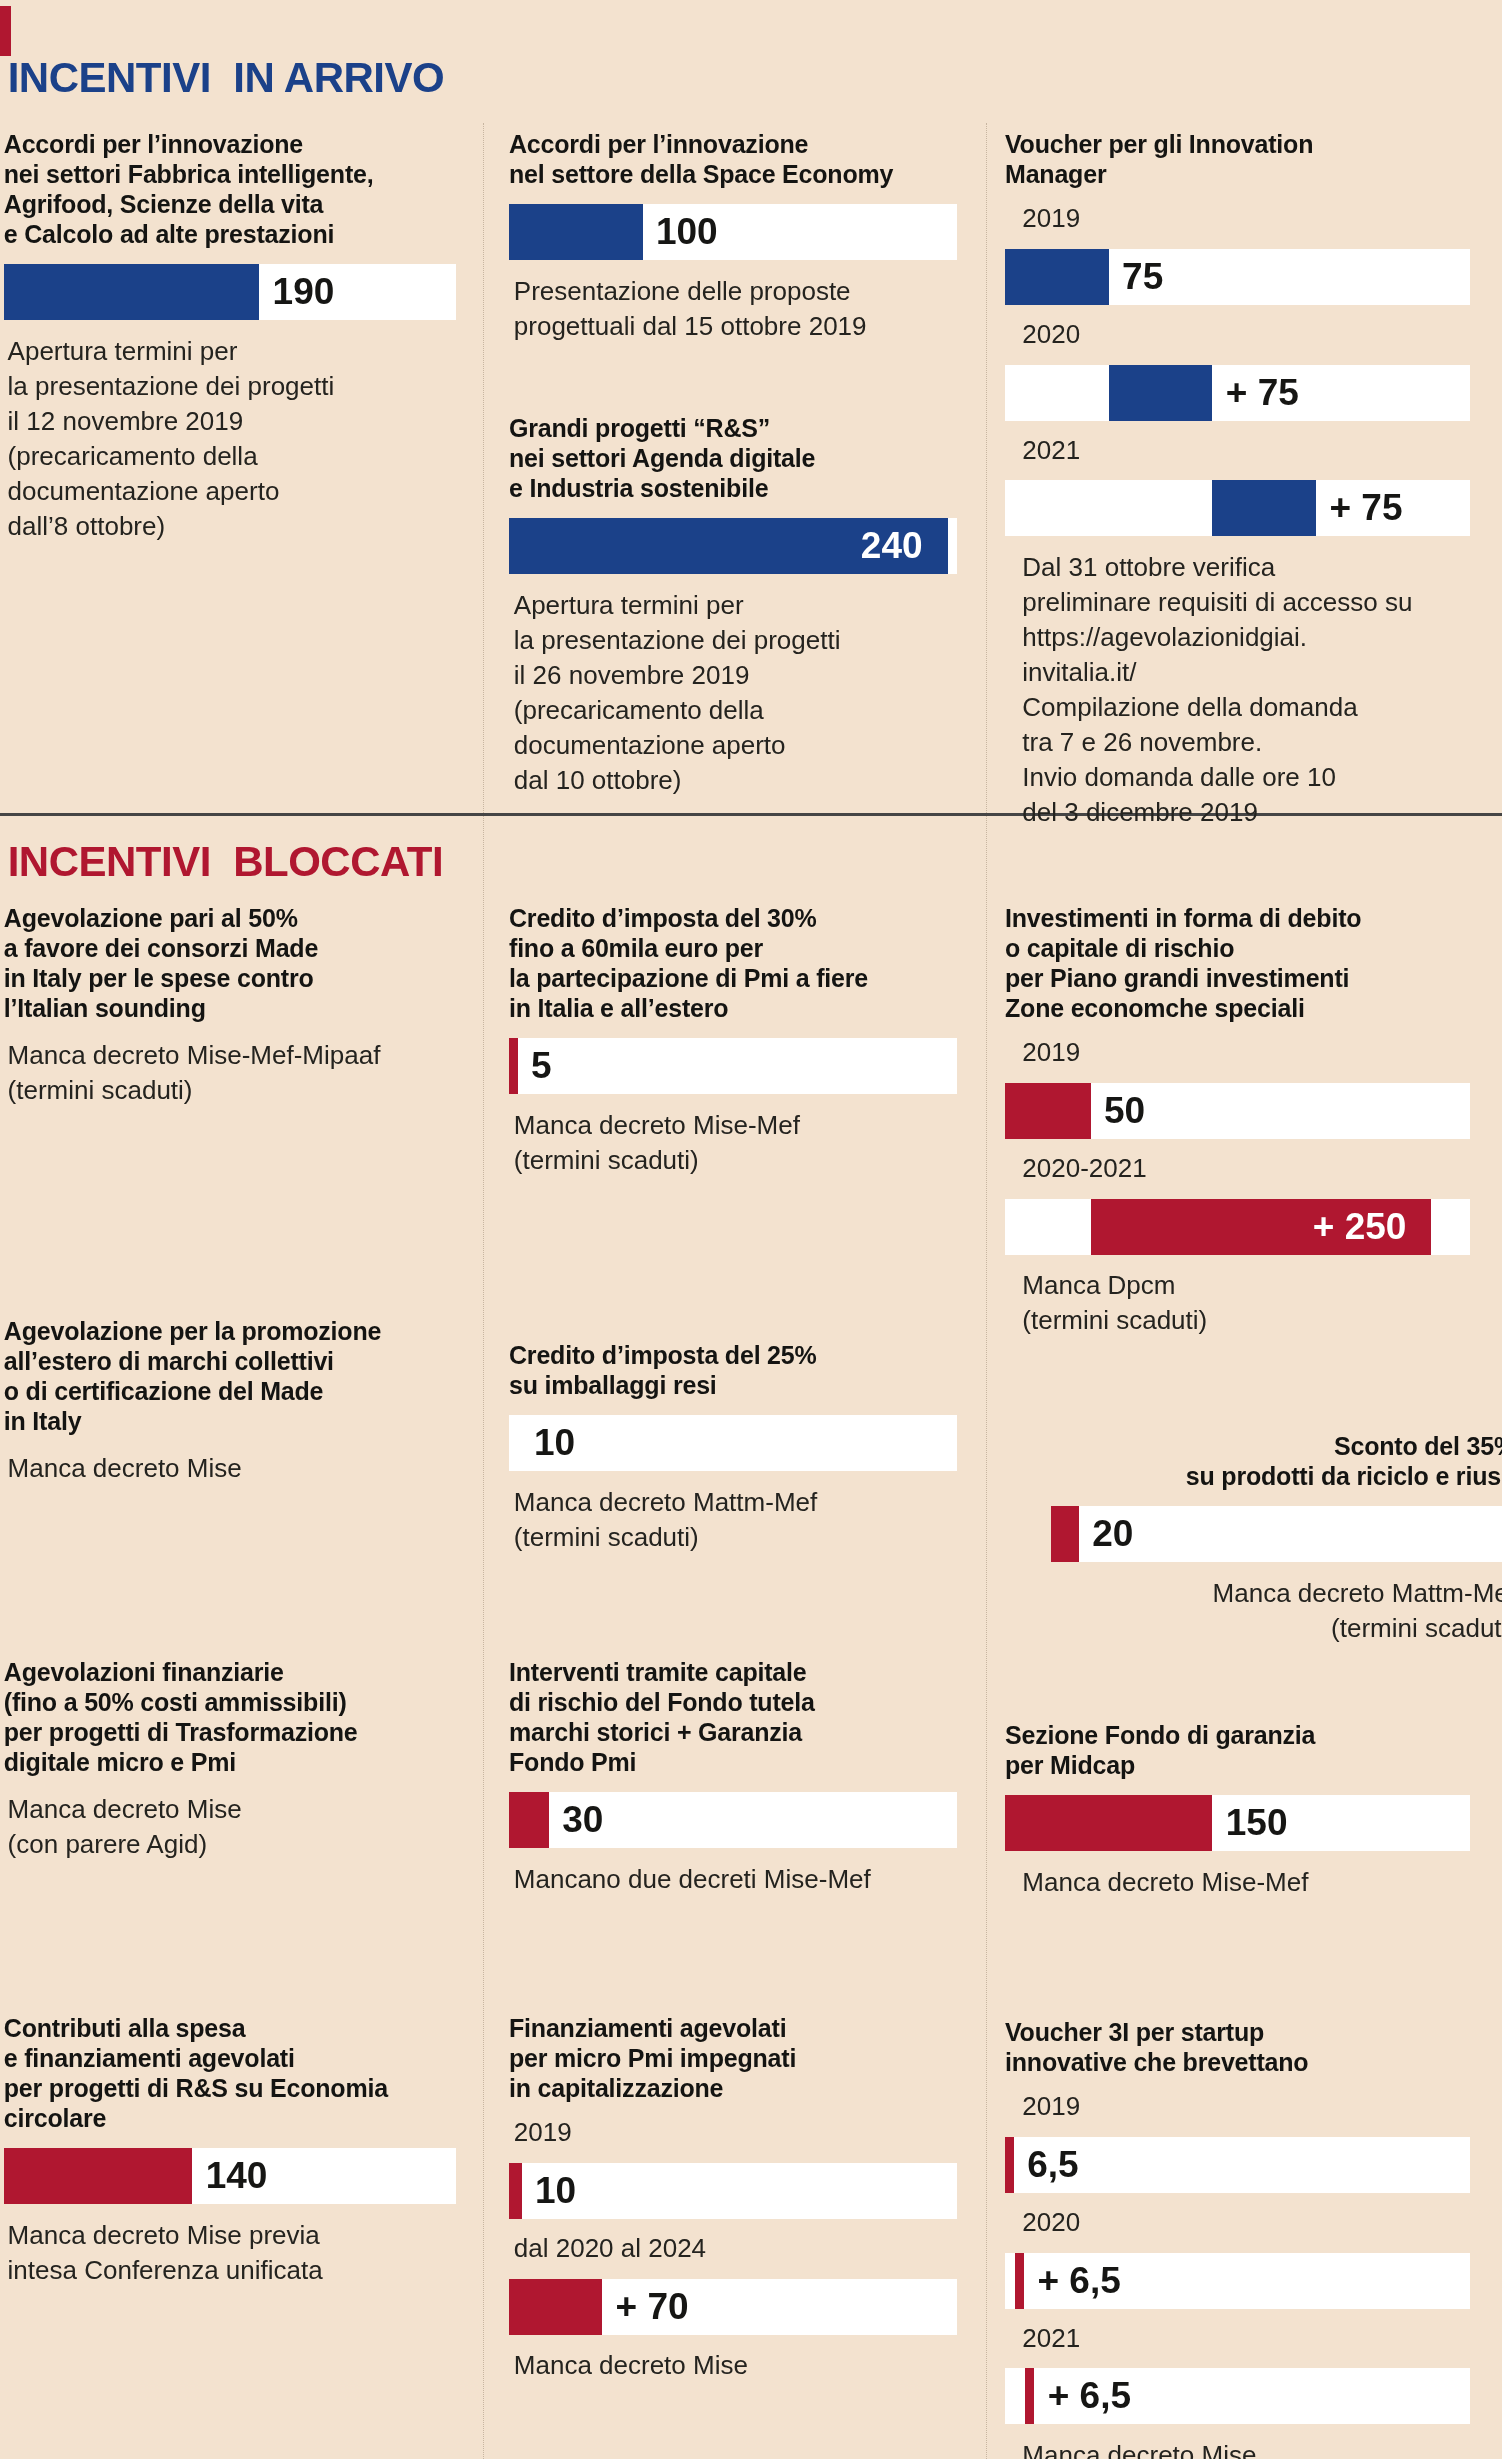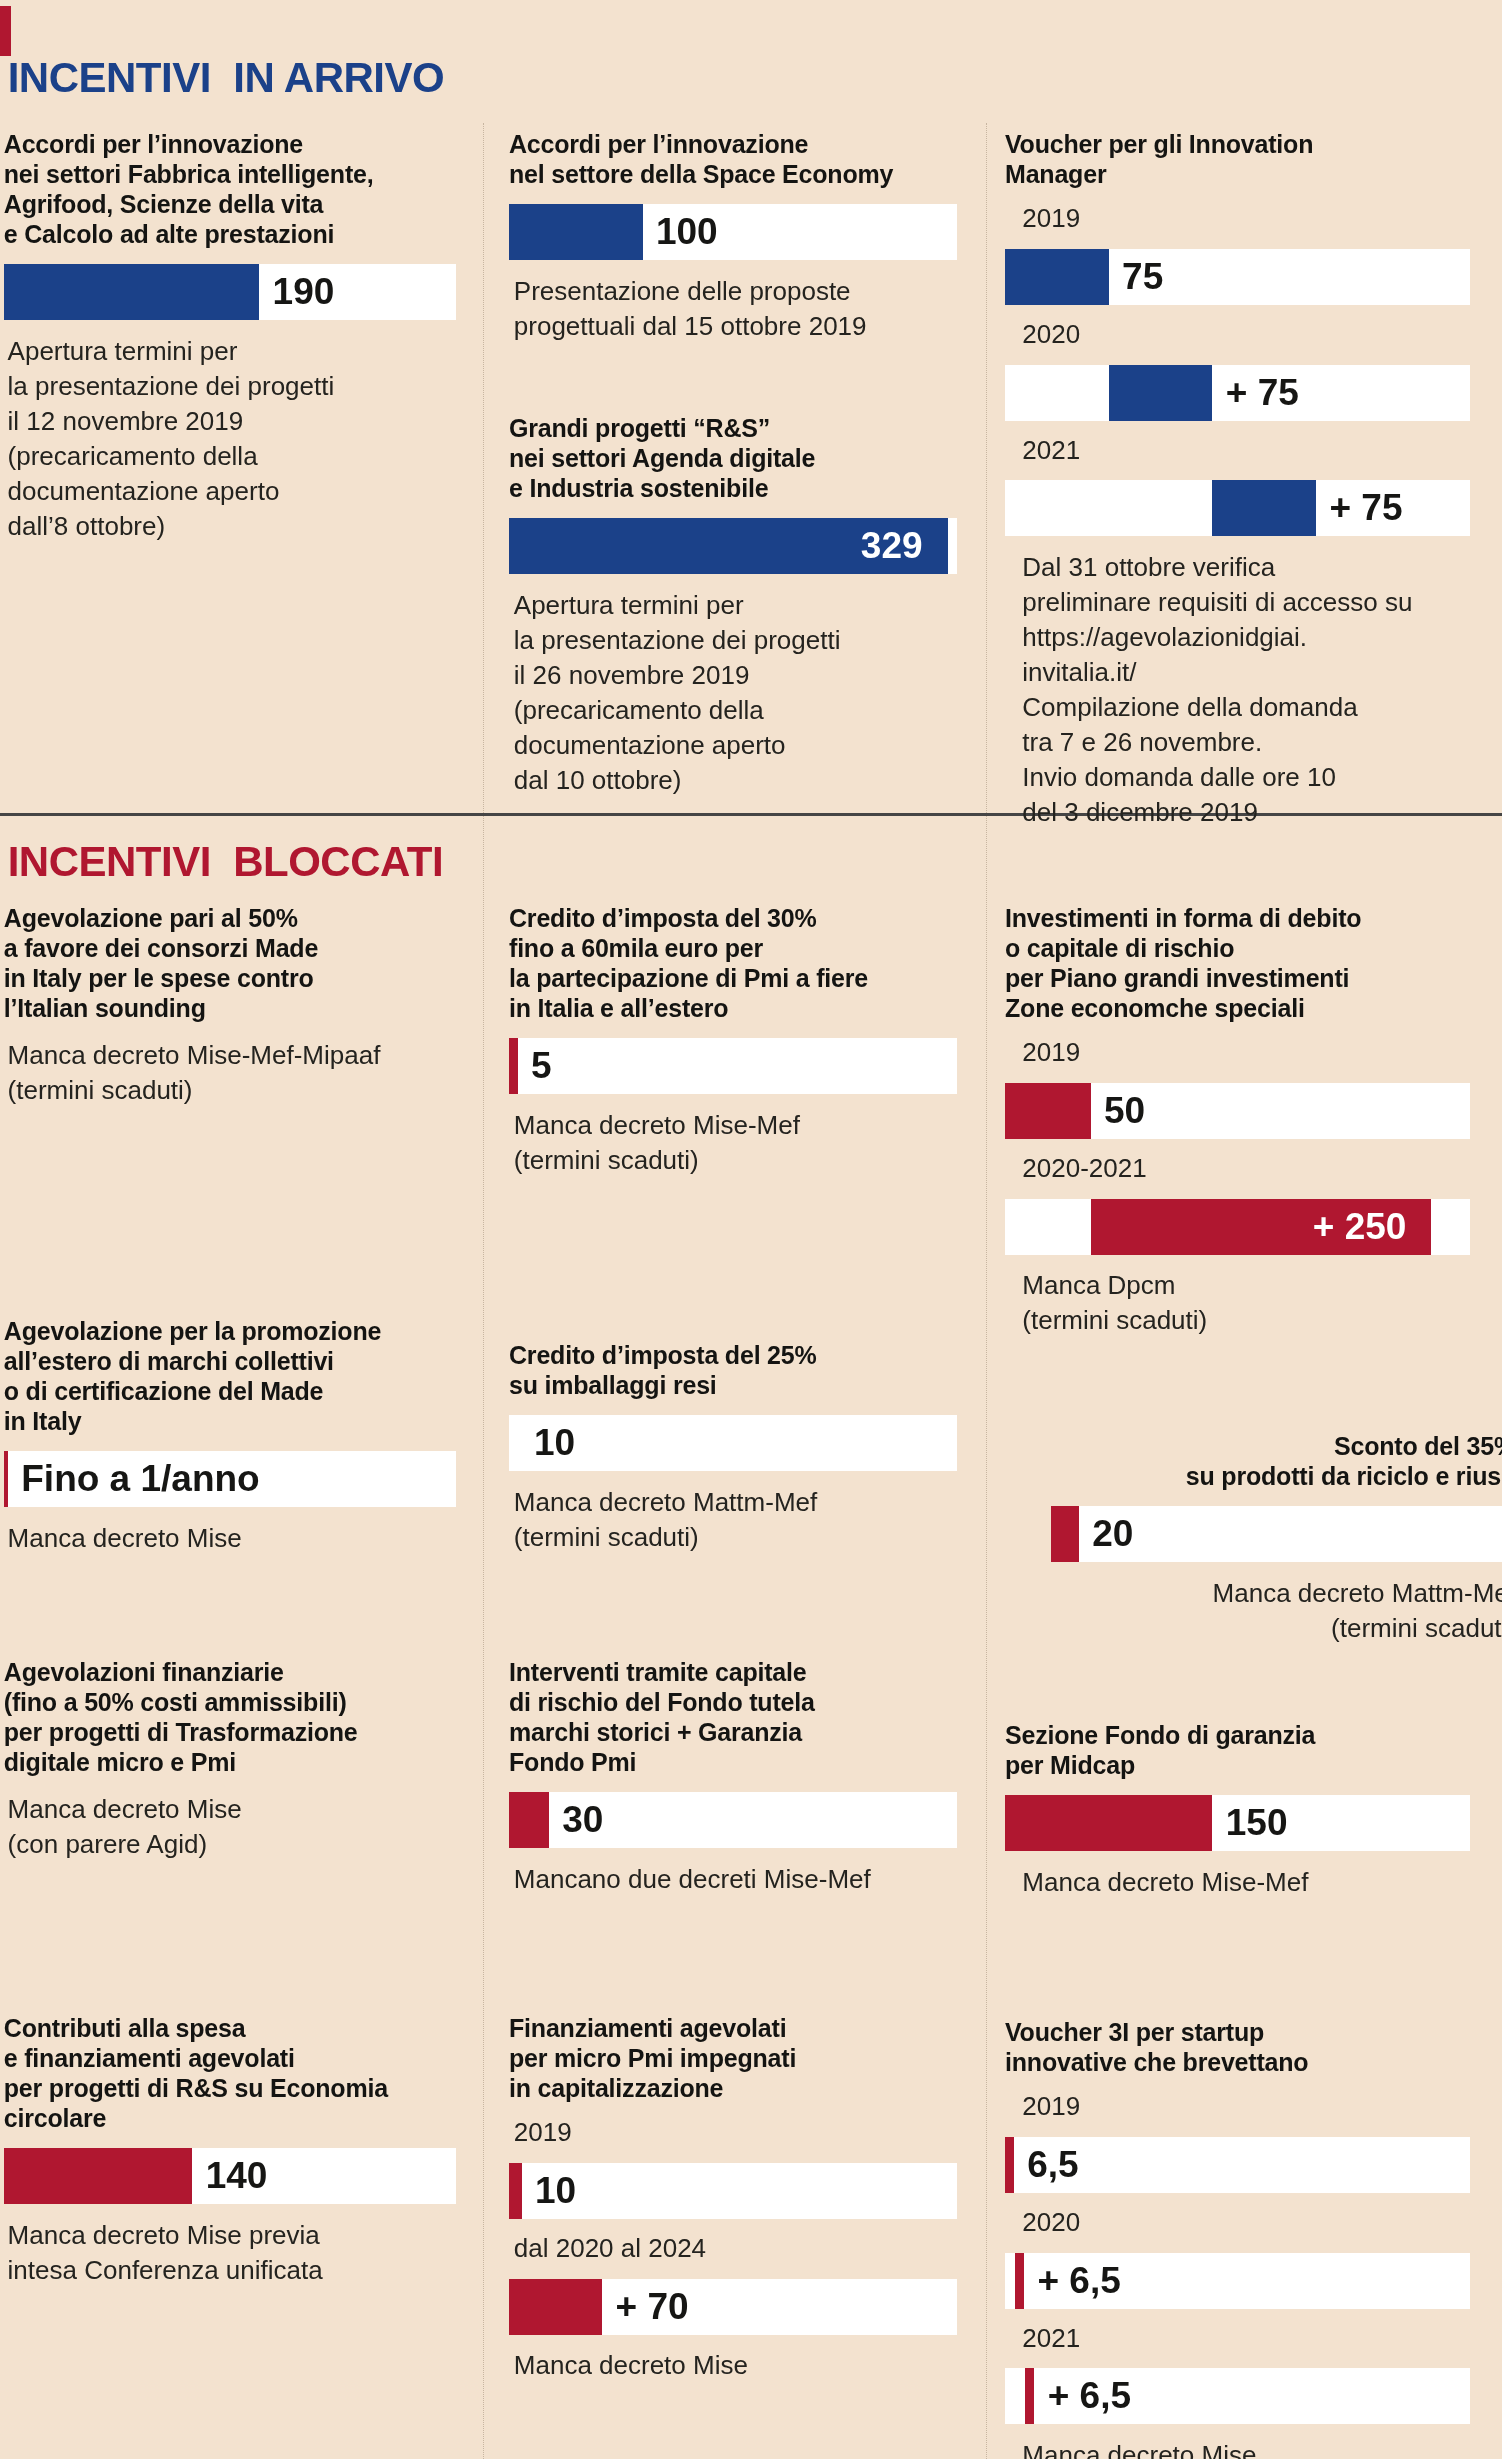--- a/index.html
+++ b/index.html
@@ -71,21 +71,21 @@
         </div>
         <div class="bk-note" style="margin-left: 4.8px;">Presentazione delle proposte
 progettuali dal 15 ottobre 2019</div>
       </div>
       <div class="block s0" style="left: 509px; top: 413px; width: 448px;">
         <div class="bk-heading">Grandi progetti “R&amp;S”
 nei settori  Agenda digitale
 e Industria sostenibile</div>
         <div class="bar-track">
           <div class="bar-fill" style="left: 0%; width: 97.9%;">
-            <div class="bar-value inside">329</div>
+            <div class="bar-value inside">240</div>
           </div>
         </div>
         <div class="bk-note" style="margin-left: 4.8px;">Apertura termini per
 la presentazione dei progetti
 il 26 novembre 2019
 (precaricamento della
 documentazione aperto
 dal 10 ottobre)</div>
       </div>
       <div class="block s0" style="left: 1005px; top: 129px; width: 465px;">
@@ -121,24 +121,20 @@
 in Italy per le spese contro
 l’Italian sounding</div>
         <div class="bk-note" style="margin-left: 3.8px;">Manca decreto Mise-Mef-Mipaaf
 (termini scaduti)</div>
       </div>
       <div class="block s1" style="left: 3.8px; top: 1316px; width: 452px;">
         <div class="bk-heading">Agevolazione per la promozione
 all’estero di marchi collettivi
 o di certificazione del Made
 in Italy</div>
-        <div class="bar-track">
-          <div class="bar-fill" style="left: 0%; width: 0.9%;"></div>
-          <div class="bar-value" style="left: calc(0.9% + 13.4px);">Fino a 1/anno</div>
-        </div>
         <div class="bk-note" style="margin-left: 3.8px;">Manca decreto Mise</div>
       </div>
       <div class="block s1" style="left: 3.8px; top: 1657px; width: 452px;">
         <div class="bk-heading">Agevolazioni finanziarie
 (fino a 50% costi ammissibili)
 per progetti di Trasformazione
 digitale micro e Pmi</div>
         <div class="bk-note" style="margin-left: 3.8px;">Manca decreto Mise
 (con parere Agid)</div>
       </div>

